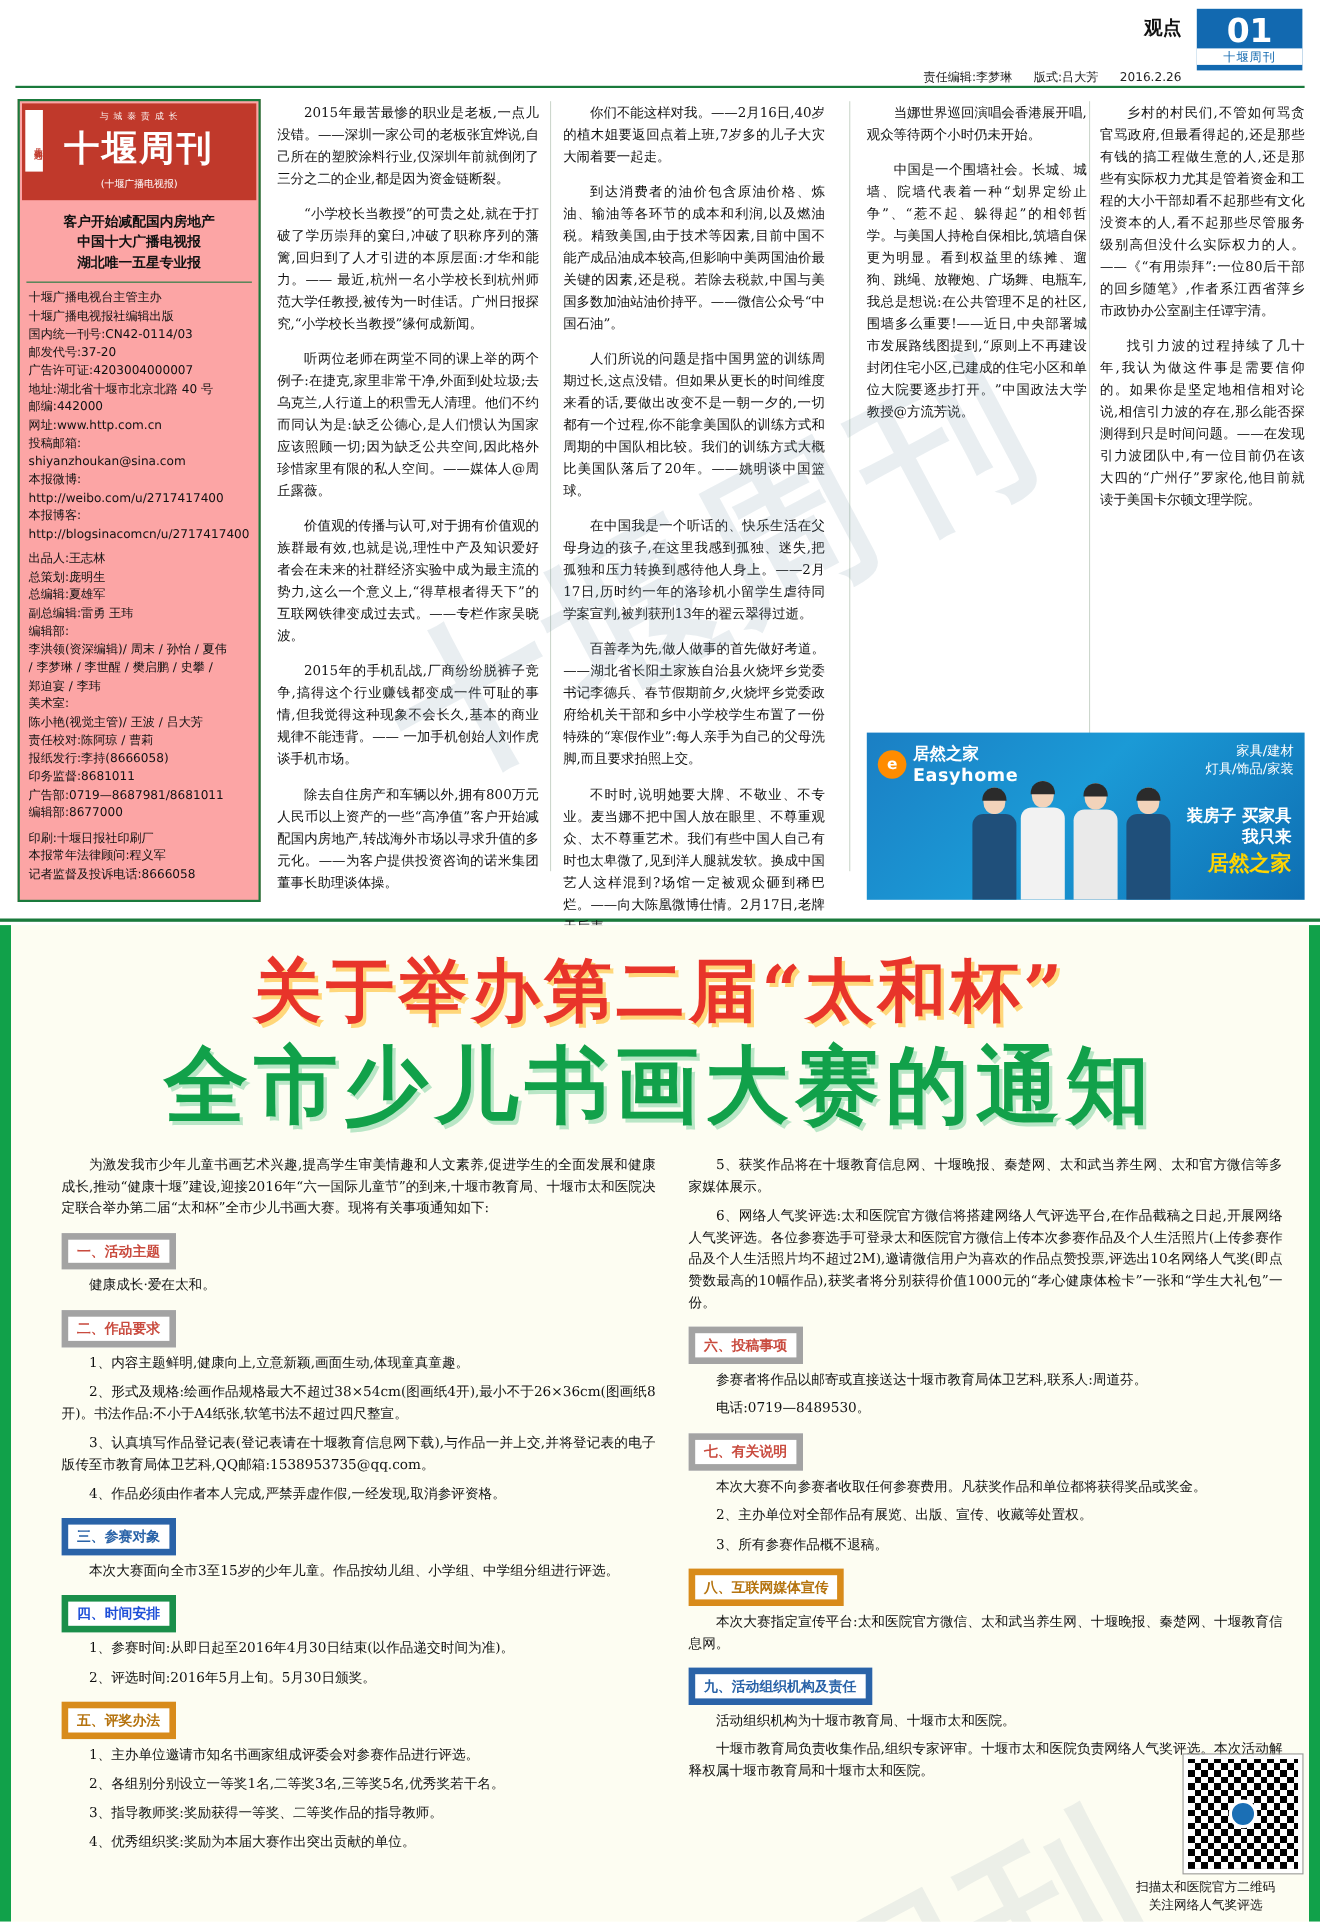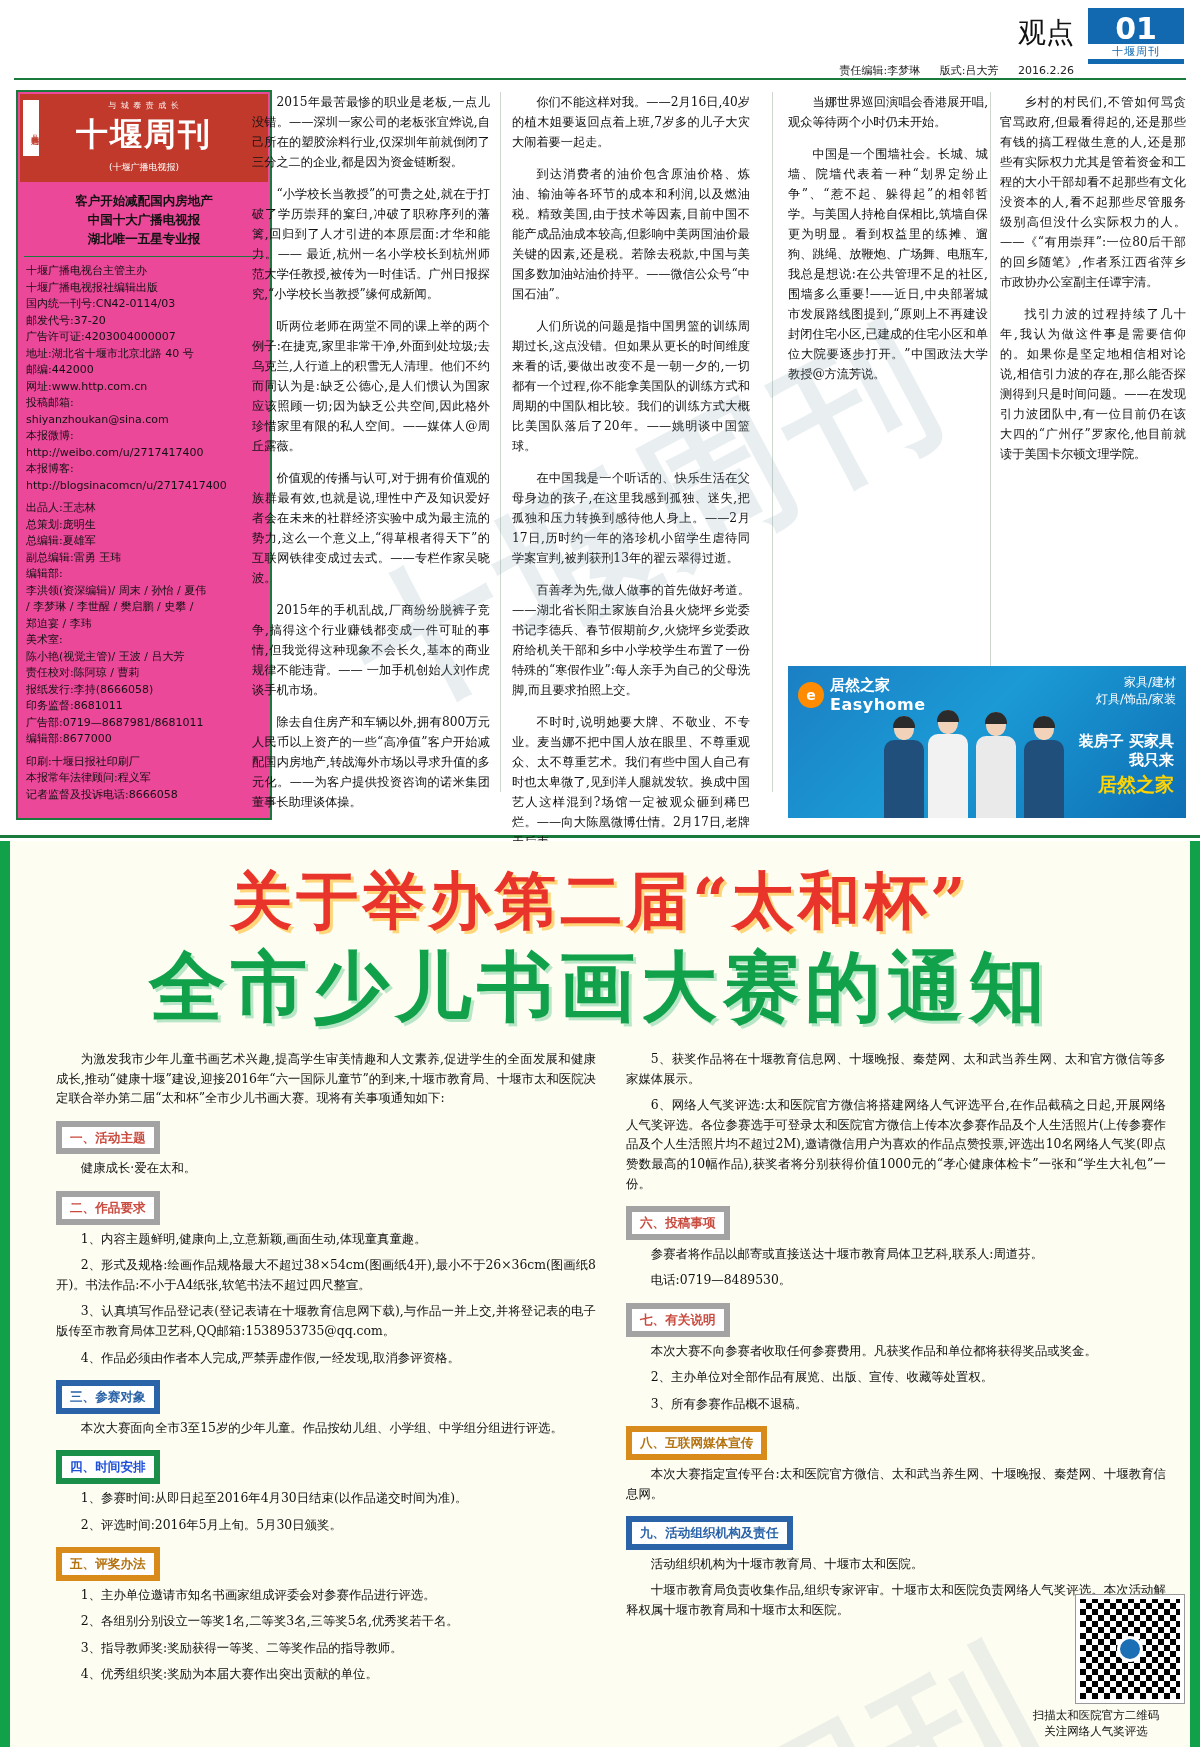--- a/index.html
+++ b/index.html
@@ -21,37 +21,37 @@
   }
   .pagebox{
     position:absolute; right:16px; top:8px; width:96px; height:56px;
     background:#1269b0; color:#fff;
     display:flex; flex-direction:column; align-items:center; justify-content:center;
   }
   .pagebox .num{ font-size:30px; line-height:30px; font-weight:bold;text-align:center; }
   .pagebox .nm{ font-size:11px; background:#fff; color:#1269b0; width:100%; text-align:center; letter-spacing:1px; }
   .sec-title{
     position:absolute; right:126px; top:14px;
-    font-size:28px; font-weight:normal; color:#111;
+    font-size:17px; font-weight:bold; color:#111;
     font-family:"DejaVu Serif", serif;
   }
   .credits{
     position:absolute; right:126px; top:63px;
     font-size:11px; color:#222;
   }
   .credits span{ margin-left:16px; }
 
   .rule-top{
     position:absolute; left:14px; top:78px; width:1172px; height:2px; background:#1a7a3c;
   }
 
   
   .leftcol{
-    position:absolute; left:16px; top:90px; width:256px; height:730px;
-    border:2px solid #1a7a3c; background:#ec4899;
+    position:absolute; left:16px; top:90px; width:221px; height:730px;
+    border:2px solid #1a7a3c; background:#fca5a5;
   }
   .logo-block{
     background:#c0392b; color:#fff; margin:2px; padding:6px 4px 8px;
     text-align:center; position:relative;
   }
   .logo-block .tinytop{ font-size:8px; letter-spacing:1px; opacity:.95;}
   .logo-block .big{
     font-family:"DejaVu Serif", serif; font-weight:bold; font-size:32px;
     letter-spacing:2px; margin-top:2px;
   }

